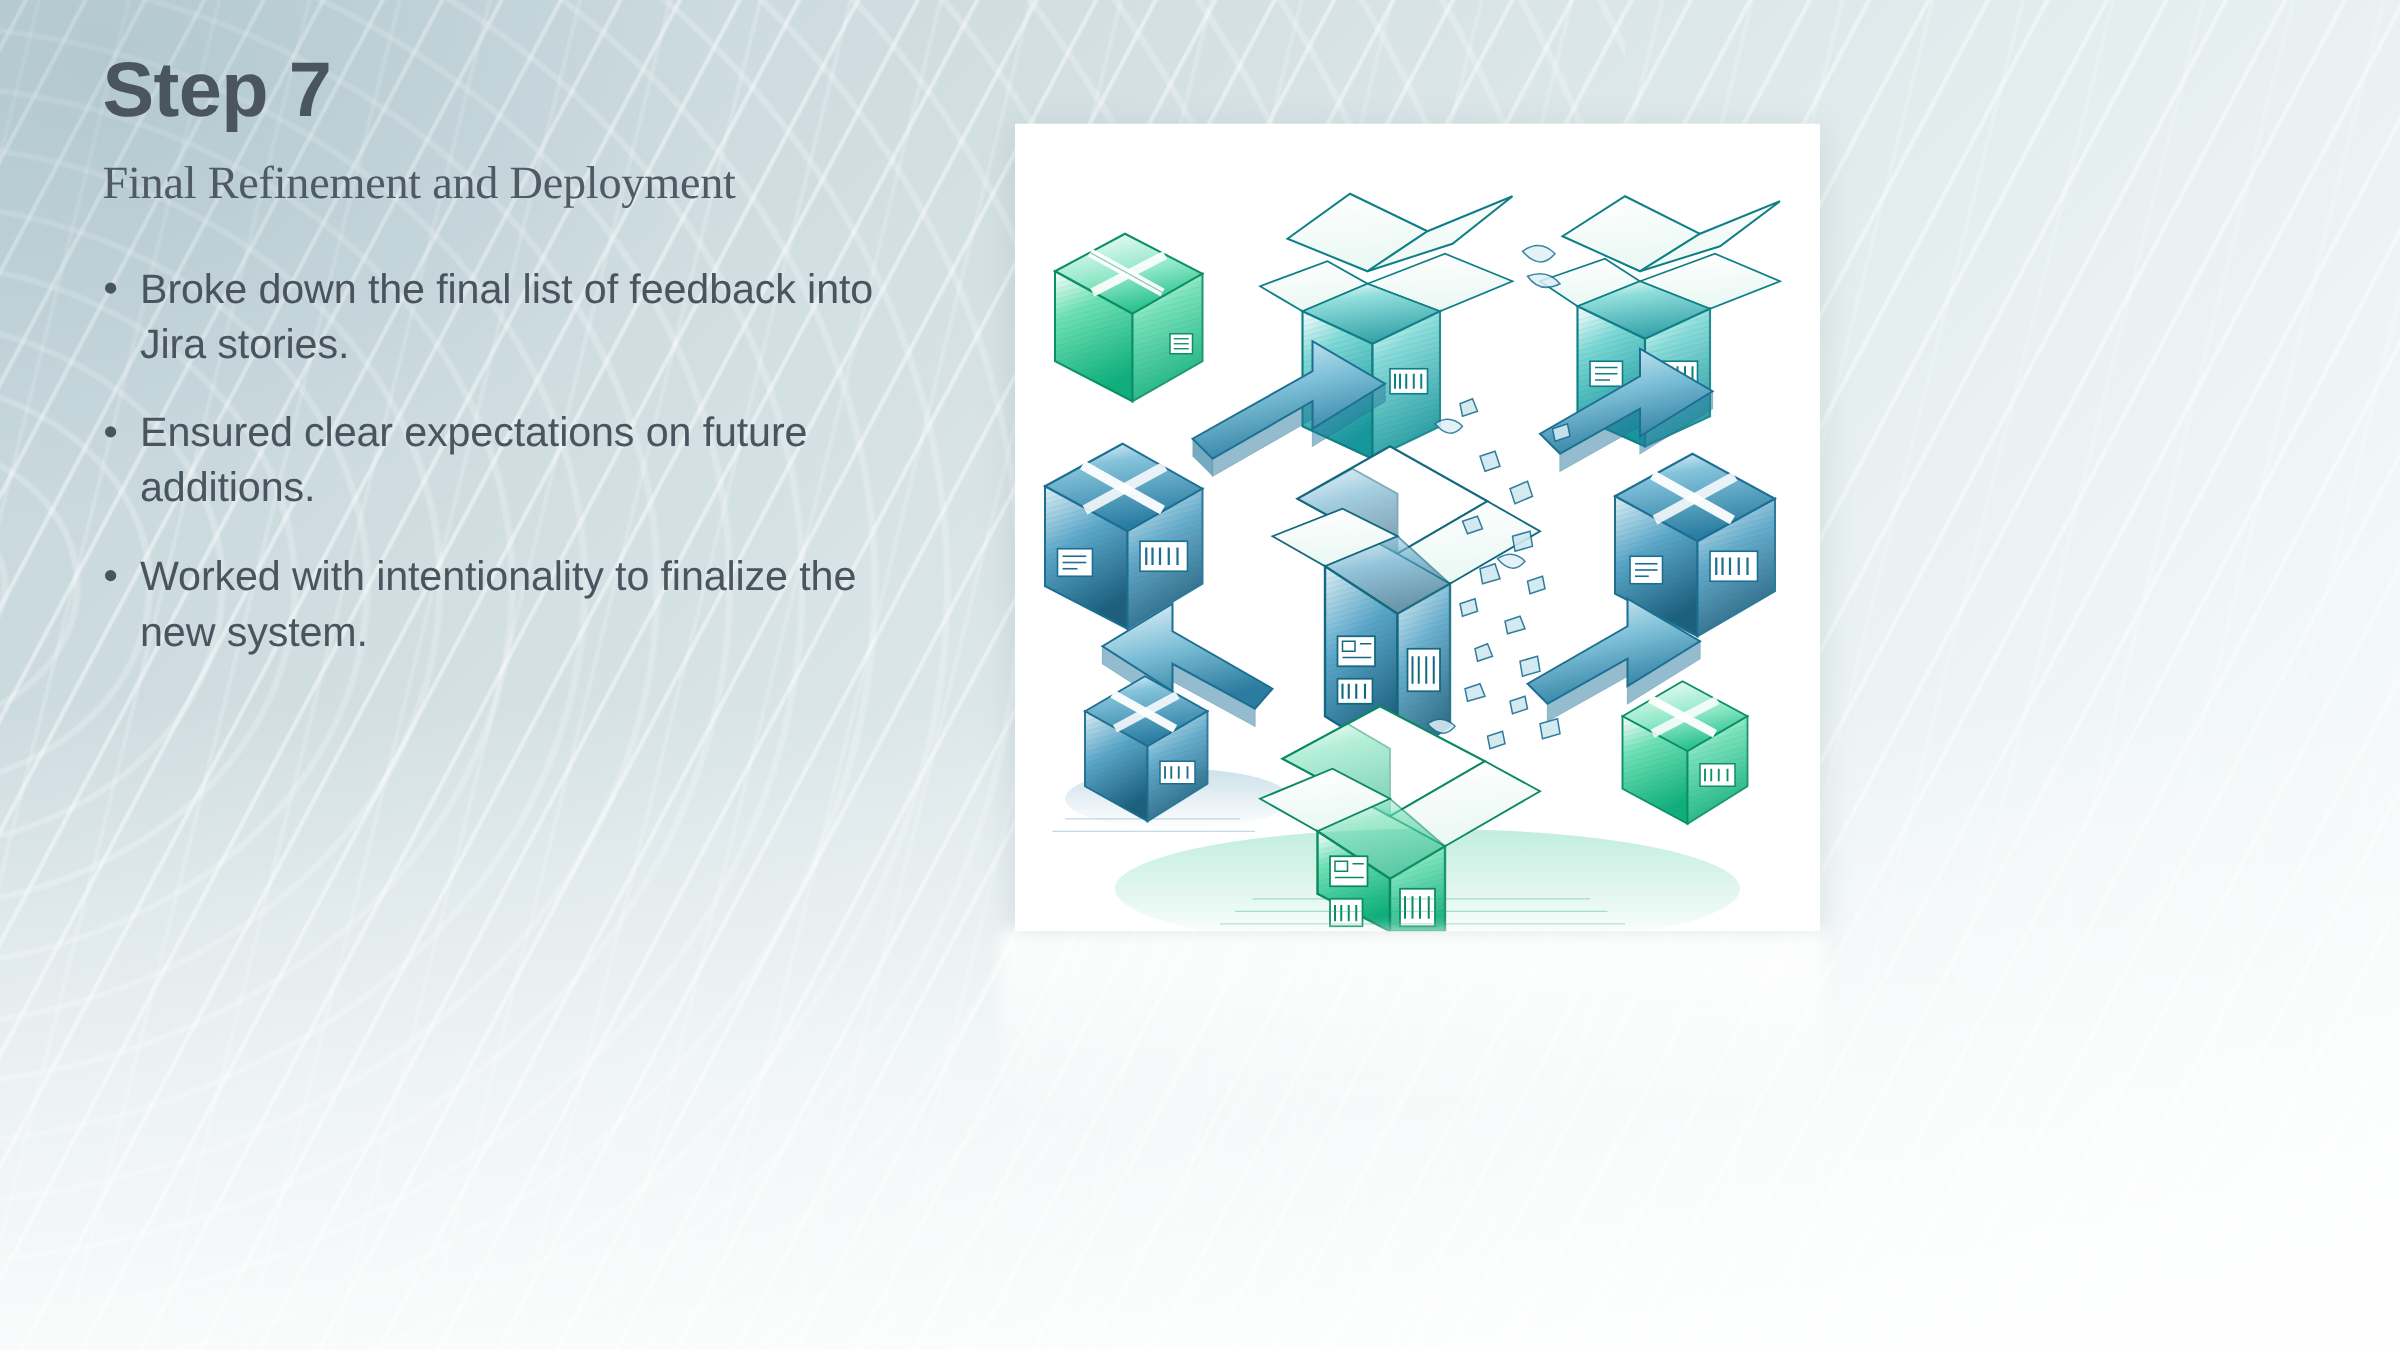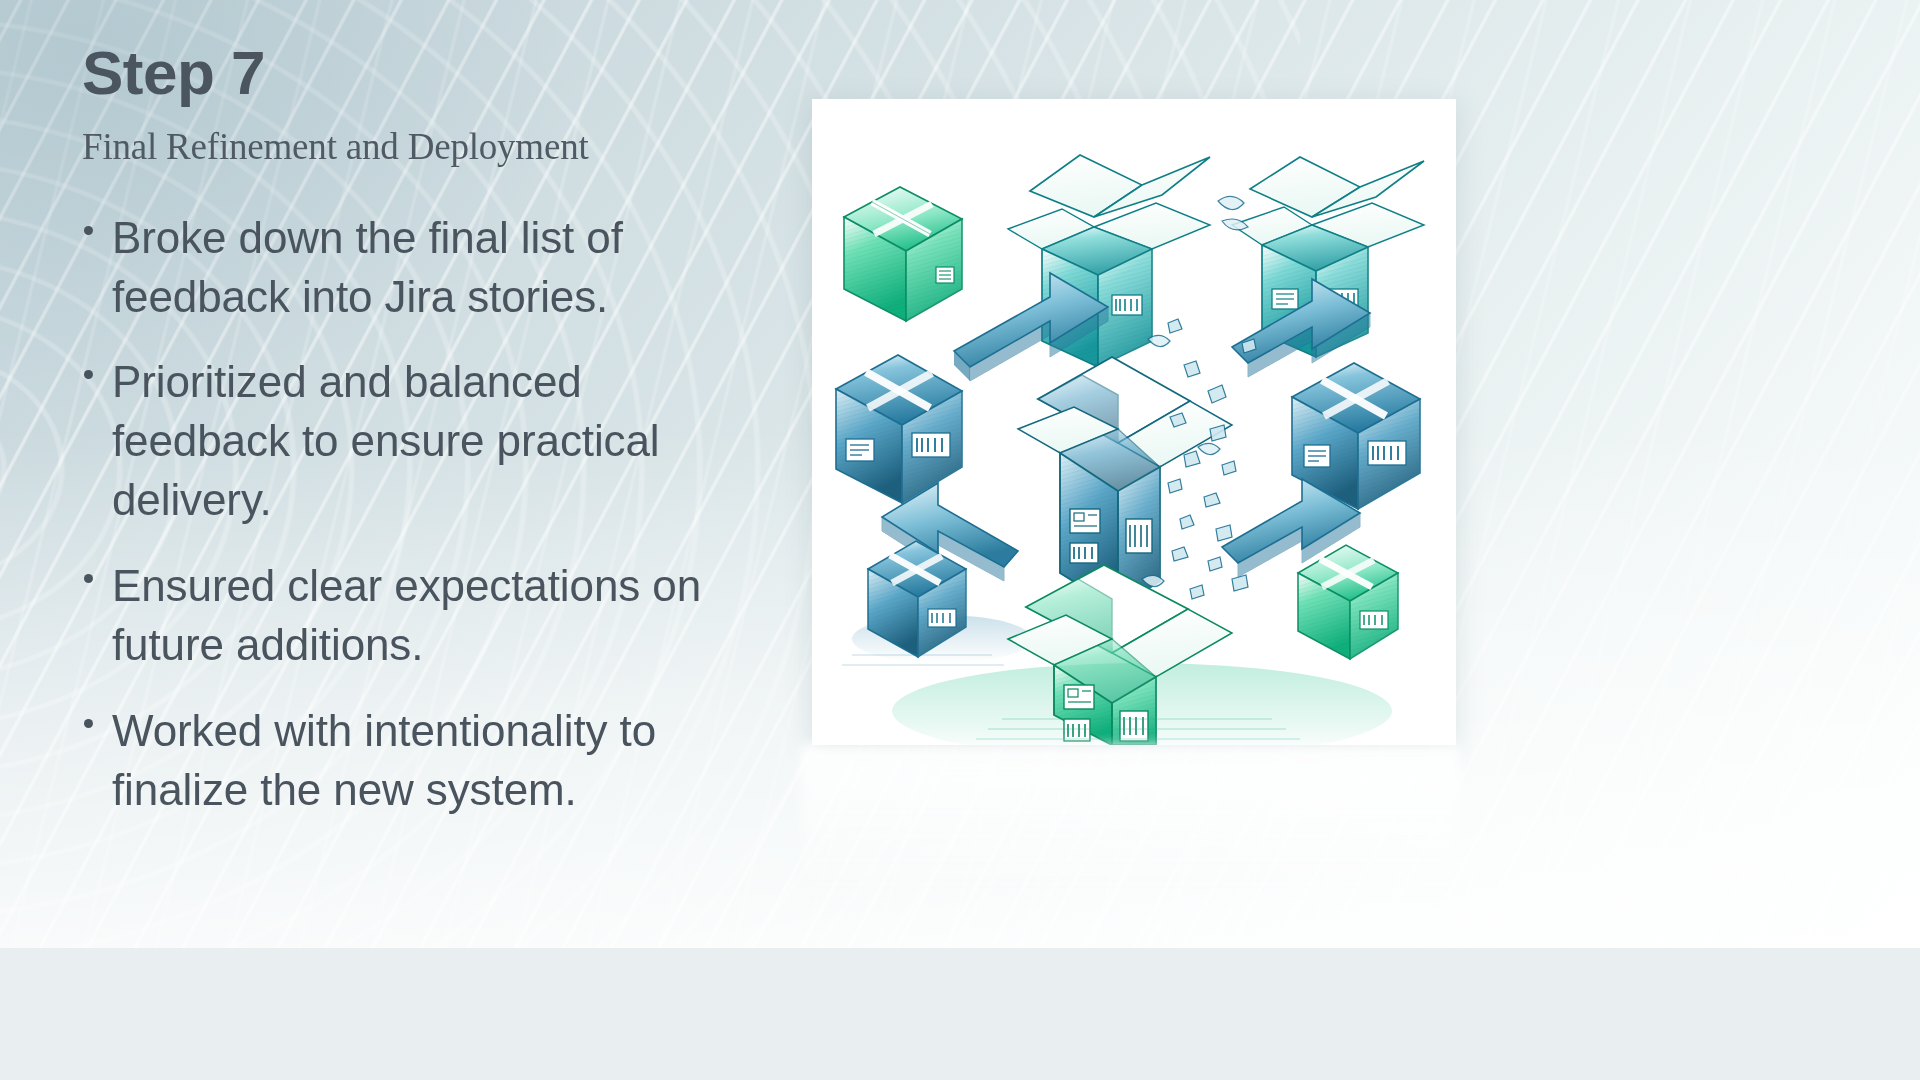--- a/index.html
+++ b/index.html
@@ -2,21 +2,21 @@
 <html><head>
 <meta charset="utf-8">
 <style>
   html,body{margin:0;padding:0;}
   body{
     width:1920px;height:1080px;overflow:hidden;
     font-family:"Liberation Sans", sans-serif;
     background:#e9eef0;
   }
   #slide{
-    position:relative;width:1920px;height:948px;overflow:hidden;
+    position:relative;width:1920px;height:1080px;overflow:hidden;
     background:
       linear-gradient(135deg,#c3d5db 0%,#cbdadf 18%,#d7e3e6 38%,#e5eeef 58%,#f2f7f7 78%,#fbfdfd 100%);
   }
   
   .texture{
     position:absolute;inset:0;pointer-events:none;
     background-image:repeating-linear-gradient(118deg,
        rgba(255,255,255,0) 0px,
        rgba(255,255,255,0) 16px,
        rgba(255,255,255,.55) 17px,
@@ -63,21 +63,21 @@
     font-size:62px;font-weight:bold;color:#4b5560;letter-spacing:-0.5px;
     line-height:1.0;margin:0 0 0 0;
   }
   #subtitle{
     font-size:37px;font-weight:normal;color:#4f5a64;line-height:1.15;
     margin:22px 0 0 0;letter-spacing:-0.2px;font-family:Liberation Serif, serif;
   }
   #bullets{list-style:none;margin:40px 0 0 0;padding:0;}
   #bullets li{
     position:relative;padding-left:30px;margin-bottom:27px;
-    font-size:44px;line-height:1.34;color:#4a545e;letter-spacing:-0.1px;
+    font-size:33px;line-height:1.34;color:#4a545e;letter-spacing:-0.1px;
   }
   #bullets li::before{
     content:"";position:absolute;left:2px;top:17px;
     width:9px;height:9px;border-radius:50%;background:#4a545e;
   }
 
   
   #panel{
     position:absolute;left:812px;top:99px;width:644px;height:646px;
     background:#ffffff;
@@ -100,21 +100,20 @@
   <div class="texture2"></div>
   <div class="texture3"></div>
   <div class="fade-left-dark"></div>
   <div class="fade-bottom"></div>
 
   <div id="left">
     <h1 id="title">Step 7</h1>
     <h2 id="subtitle">Final Refinement and Deployment</h2>
     <ul id="bullets">
       <li>Broke down the final list of feedback into Jira stories.</li>
-      <li>Prioritized and balanced feedback to ensure practical delivery.</li>
       <li>Ensured clear expectations on future additions.</li>
       <li>Worked with intentionality to finalize the new system.</li>
     </ul>
   </div>
 
   <div id="panel">
     <div id="art">
       <svg width="644" height="646" viewBox="0 0 644 646" xmlns="http://www.w3.org/2000/svg">
         <defs>
           <linearGradient id="gGreen" x1="0" y1="0" x2="0.3" y2="1">

